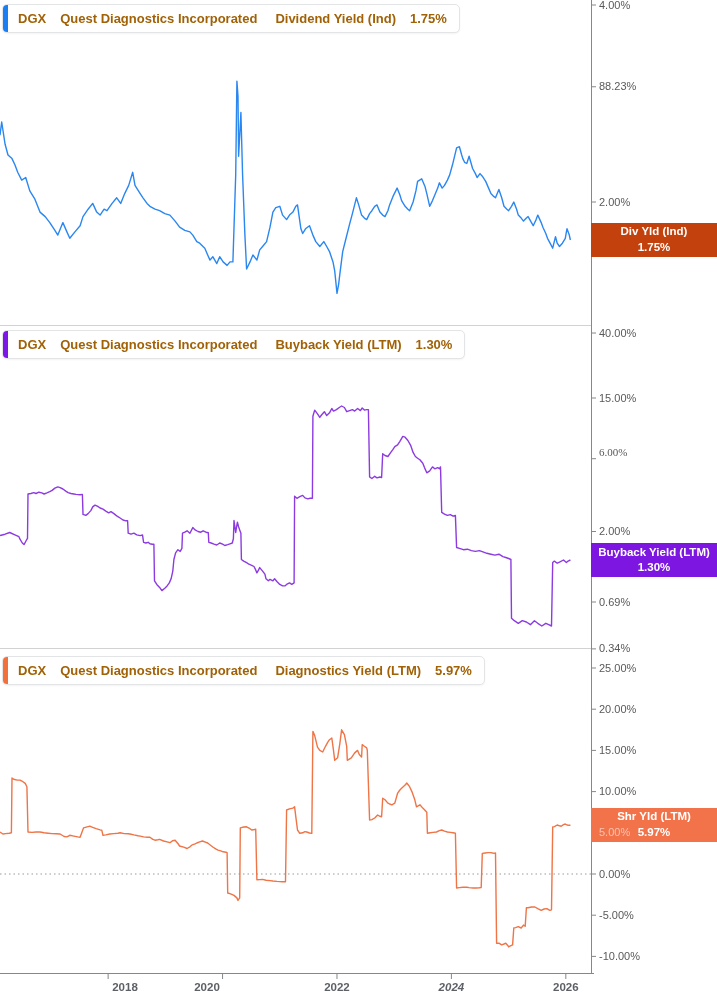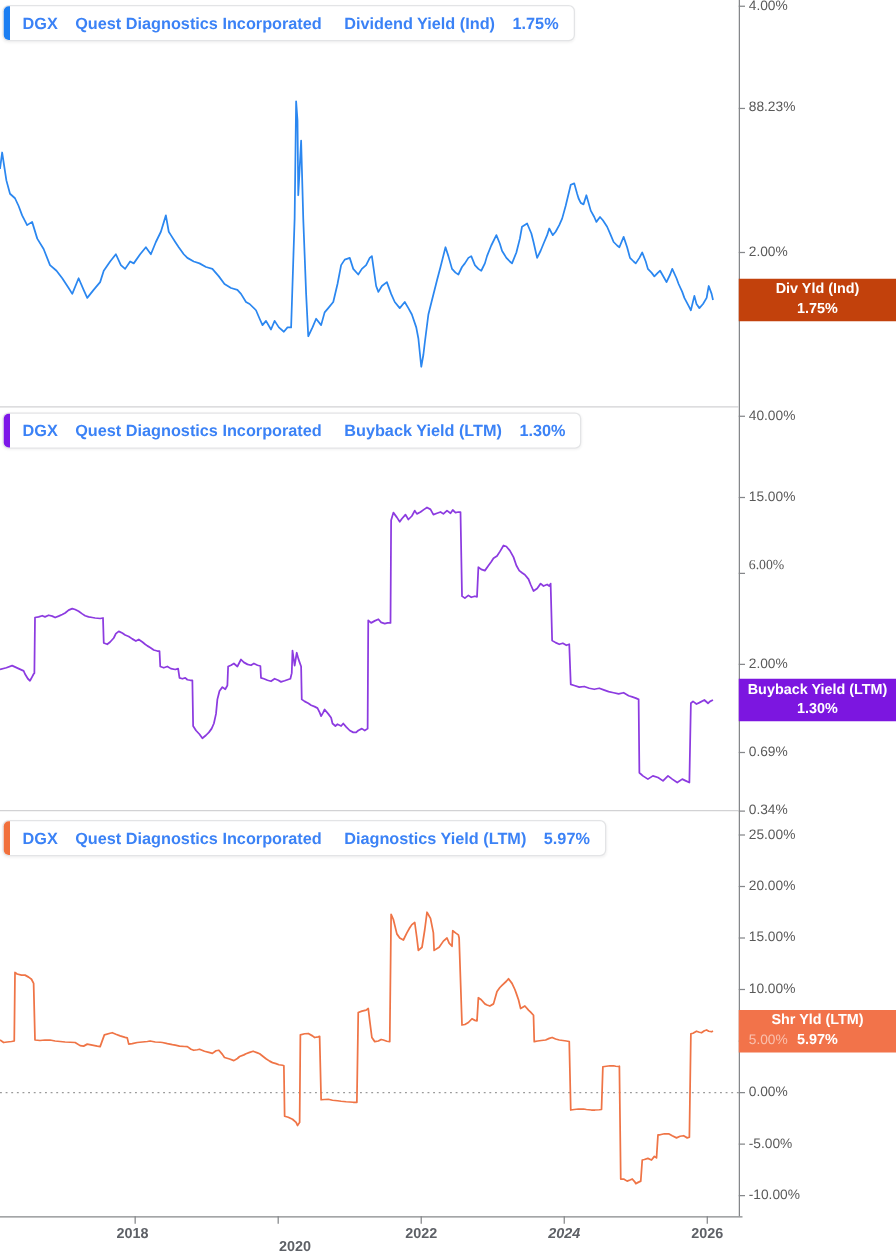--- a/index.html
+++ b/index.html
@@ -3,21 +3,21 @@
 <meta charset="utf-8">
 <style>
   html,body{margin:0;padding:0;background:#fff;}
   .app{position:relative;width:717px;height:1005px;background:#ffffff;overflow:hidden;
        font-family:"Liberation Sans",sans-serif;}
   .plot-svg{position:absolute;left:0;top:0;z-index:1;}
   .hdr{position:absolute;left:2px;height:27px;display:inline-flex;align-items:center;
        background:#fff;border:1px solid #e3e4e6;border-radius:5px;padding:0 12px 0 0;
        z-index:8;white-space:nowrap;box-shadow:0 1px 2px rgba(0,0,0,0.05);}
   .bar{width:5px;height:27px;border-radius:4px 0 0 4px;margin-right:10px;align-self:center;}
-  .hdr span.txt{font-size:13px;color:#3b82f6;}
+  .hdr span.txt{font-size:13px;color:#a16207;}
   .tkr{font-weight:bold;margin-right:14px;}
   .co{font-weight:bold;margin-right:18px;}
   .met{font-weight:600;margin-right:14px;}
   .val{font-weight:bold;}
   .ytick{position:absolute;left:599px;font-size:11px;color:#595959;z-index:2;line-height:13px;}
   .ytick.ghost{z-index:6;color:rgba(255,255,255,0.55);}
   .vbox{position:absolute;left:591px;width:126px;height:34px;z-index:4;color:#fff;
         text-align:center;font-size:11.5px;font-weight:bold;display:flex;flex-direction:column;
         justify-content:center;line-height:1.35;}
   .xlab{position:absolute;top:981px;width:46px;text-align:center;font-size:11.5px;
@@ -78,22 +78,22 @@
 
   <div class="hdr" style="top:656px">
     <span class="bar" id="bar2" style="background: rgb(241, 112, 60);"></span>
     <span class="txt tkr">DGX</span>
     <span class="txt co">Quest Diagnostics Incorporated</span>
     <span class="txt met">Diagnostics Yield (LTM)</span>
     <span class="txt val">5.97%</span>
   </div>
 
   <div id="overlays">
-      <div class="xlab" style="left: 83px;">2018</div>
-      <div class="xlab" style="left: 213px; margin-top: 11px;">2020</div>
+      <div class="xlab" style="left: 102px;">2018</div>
+      <div class="xlab" style="left: 184px;">2020</div>
       <div class="xlab" style="left: 313.979px;">2022</div>
       <div class="xlab" style="left: 428.403px; font-style: italic;">2024</div>
       <div class="xlab" style="left: 542.827px;">2026</div>
       <div class="ytick" style="top: -1px;">4.00%</div>
       <div class="ytick" style="top: 80.2624px;">88.23%</div>
       <div class="ytick" style="top: 195.5px;">2.00%</div>
       <div class="vbox" style="top: 222.951px; background: #c2410c;">
         <span>Div Yld (Ind)</span>
         <span>1.75%</span>
       </div>

